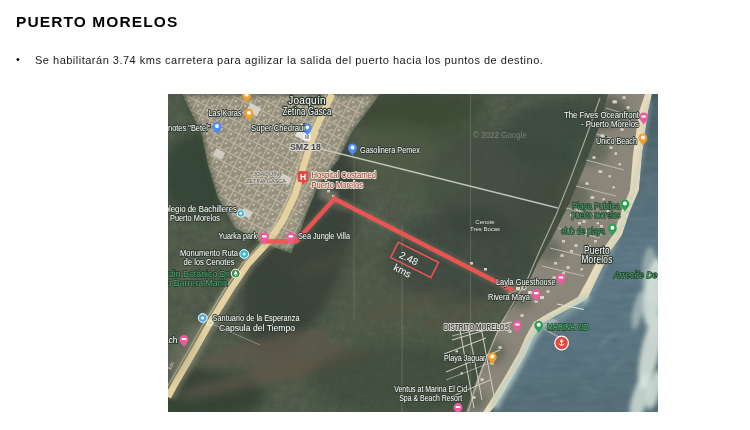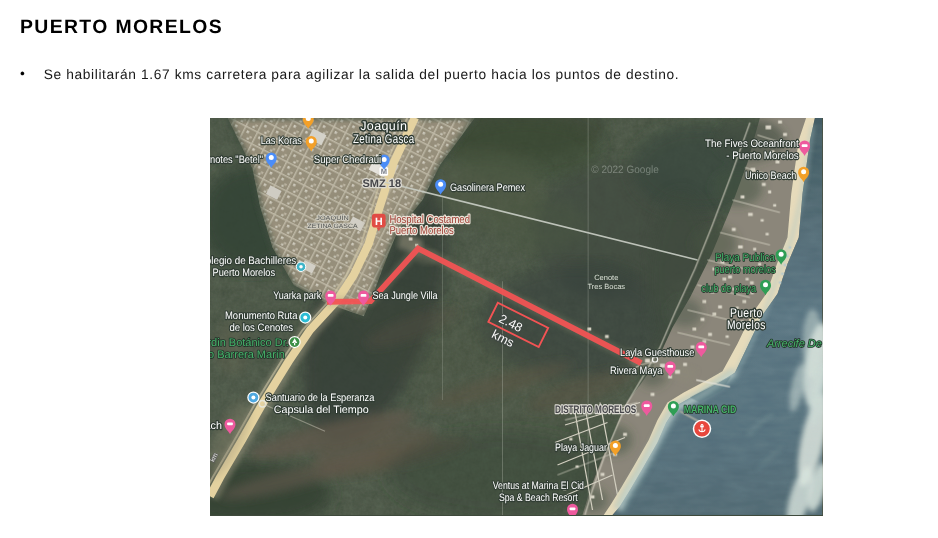--- a/index.html
+++ b/index.html
@@ -11,21 +11,21 @@
 .wb{fill:#fff;stroke:#2e3a32;stroke-width:2.4px;paint-order:stroke;font-size:10px;stroke-linejoin:round;letter-spacing:.3px}
 .g{fill:#46b169;stroke:#23332a;stroke-width:1.3px;paint-order:stroke;font-size:8.8px;stroke-linejoin:round}
 .d{fill:#46464a;stroke:#dcdad2;stroke-width:2px;paint-order:stroke;font-size:8.8px;font-weight:bold;stroke-linejoin:round}
 .t{fill:#4f5250;stroke:#cfccc0;stroke-width:1.6px;paint-order:stroke;font-size:5px;stroke-linejoin:round}
 .r{fill:#9e3d33;stroke:#ece5da;stroke-width:2px;paint-order:stroke;font-size:9px;stroke-linejoin:round}
 .c{fill:#dce1d8;stroke:#39453b;stroke-width:1.4px;paint-order:stroke;font-size:6px;stroke-linejoin:round}
 .kk{fill:#fff;stroke:#3c4540;stroke-width:2px;paint-order:stroke;font-size:10px}
 </style></head><body>
 <div class="h1">PUERTO MORELOS</div>
 <div class="dot">•</div>
-<div class="li">Se habilitarán 1.67 kms carretera para agilizar la salida del puerto hacia los puntos de destino.</div>
+<div class="li">Se habilitarán 3.74 kms carretera para agilizar la salida del puerto hacia los puntos de destino.</div>
 <svg id="map" width="490" height="318" viewBox="168 94 490 318">
 <defs>
 <clipPath id="mc">
         <rect x="168" y="94" width="490" height="318"></rect>
       </clipPath>
 <clipPath id="oc">
         <polygon points="652,94 648,112 642,155 639,190 630,211 622,235 610,252 599,275 588,298 574,307 556,316 542,324 533,338 526,354 514,375 504,392 496,405 490,412 658,412 658,94"></polygon>
       </clipPath>
 <clipPath id="tc">
         <polygon points="182,94 380,94 352,132 338,160 318,185 306,215 298,237 291,253 262,243 235,228 218,198 208,165 202,135"></polygon>

